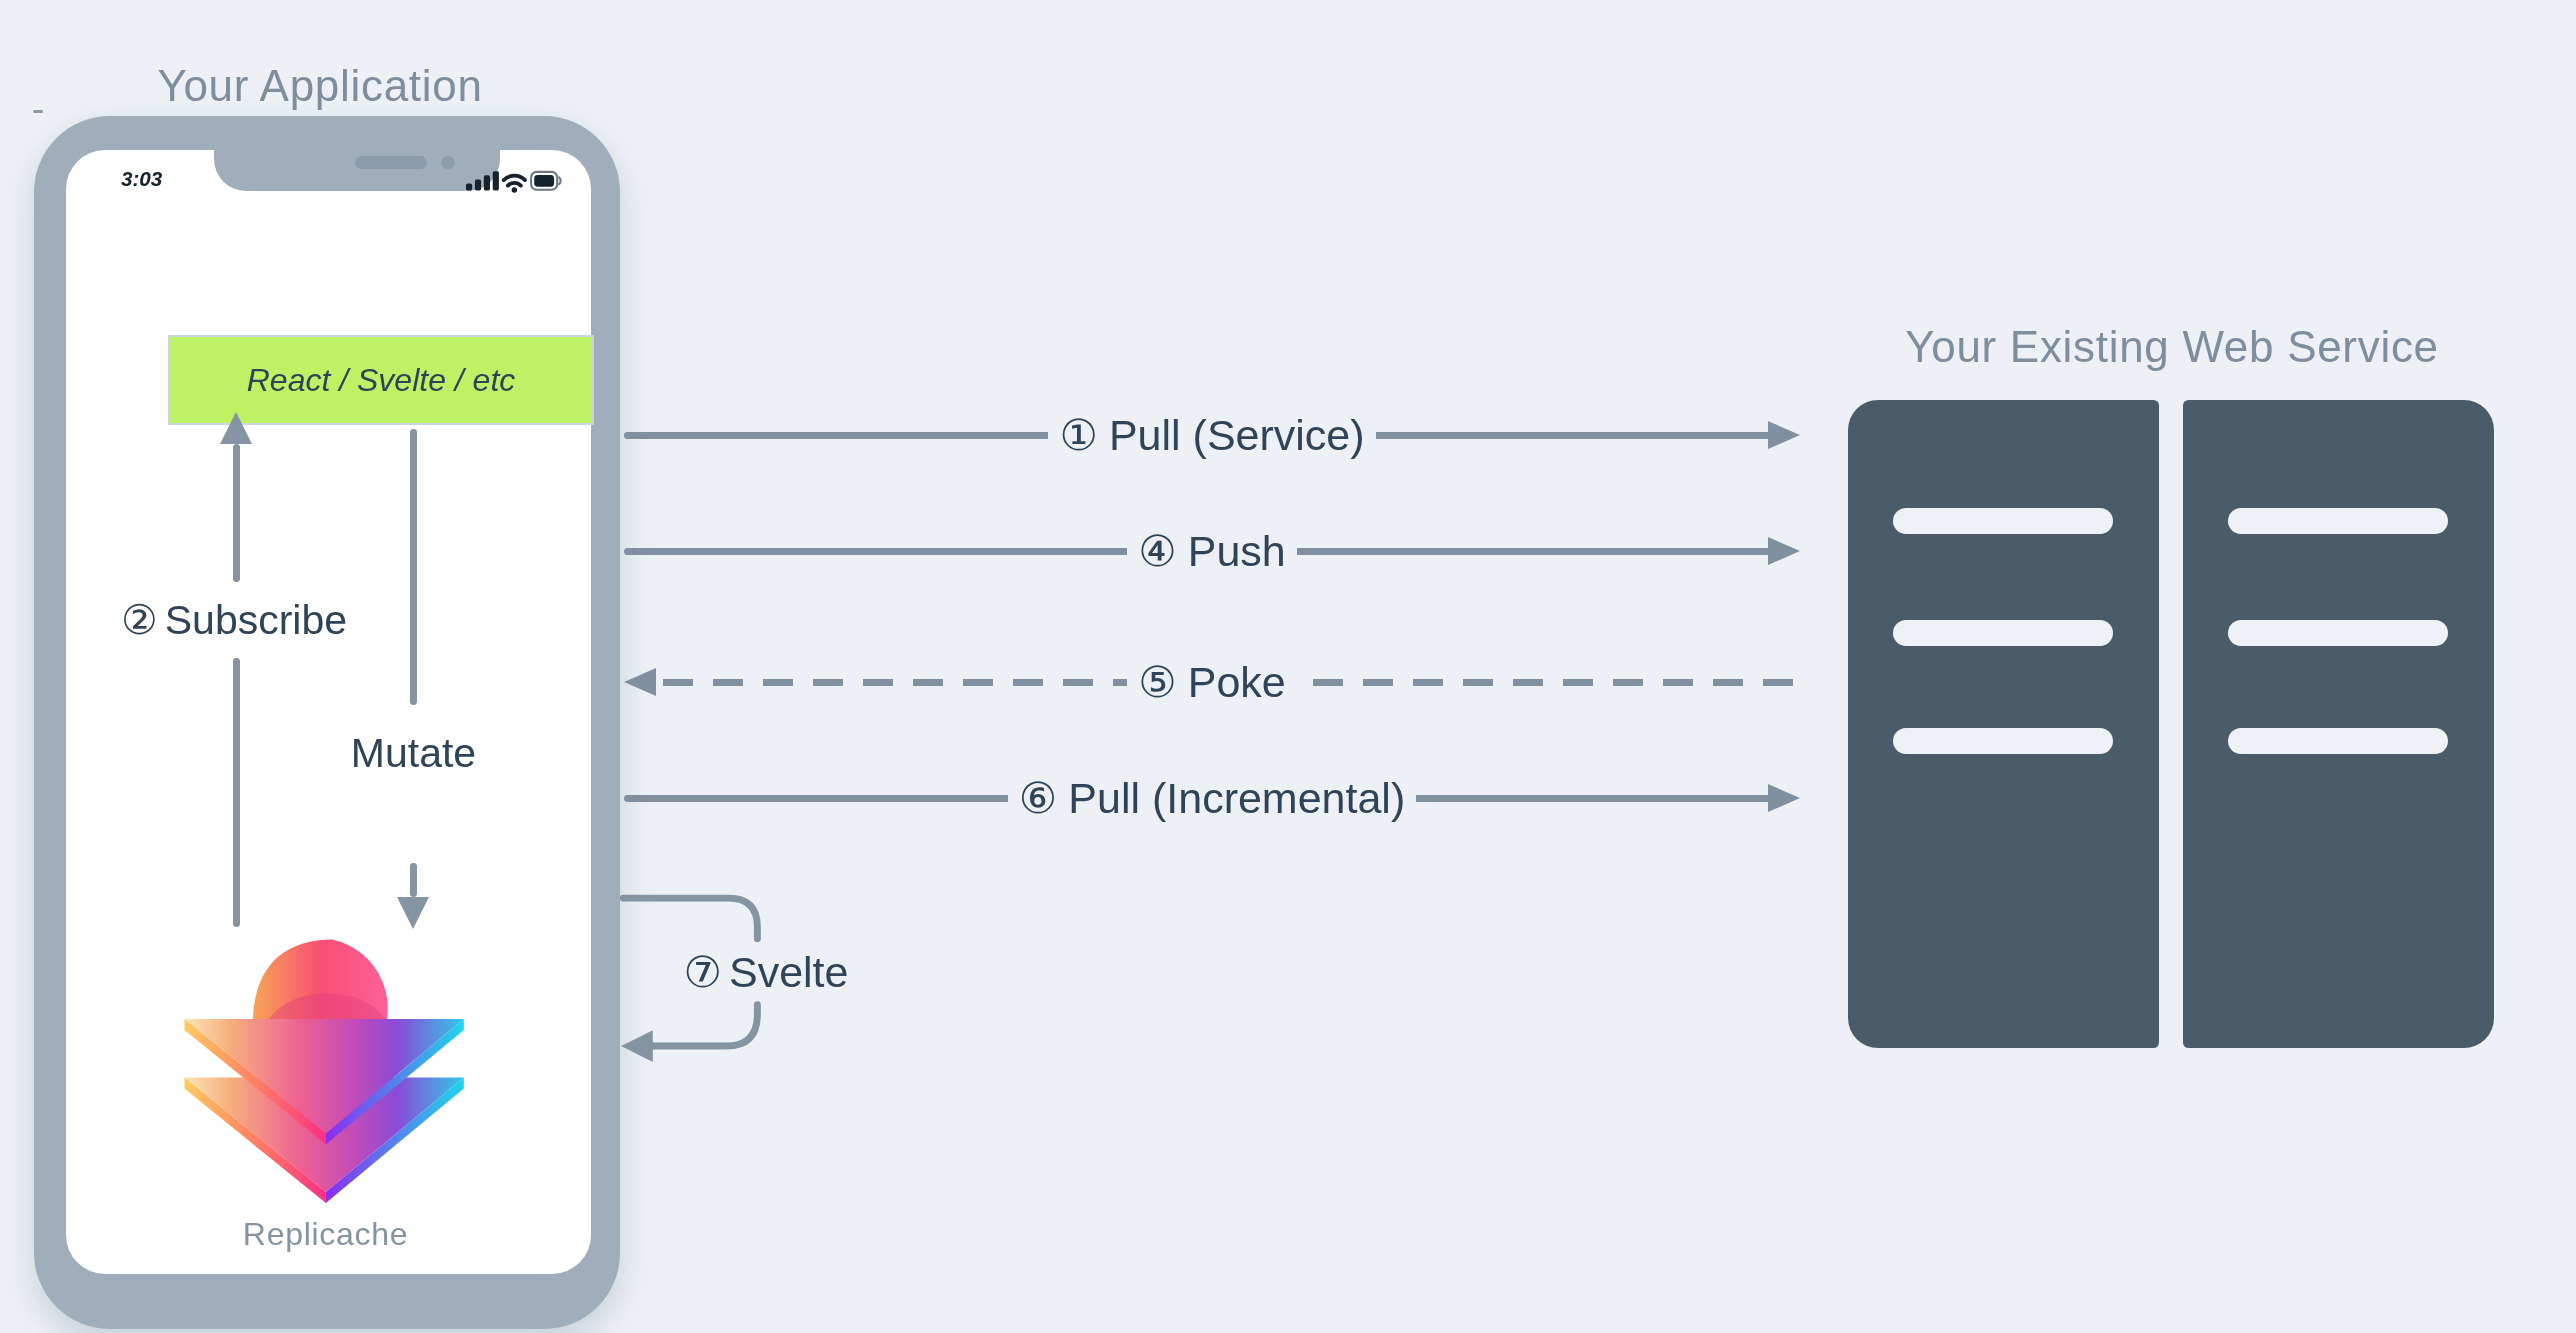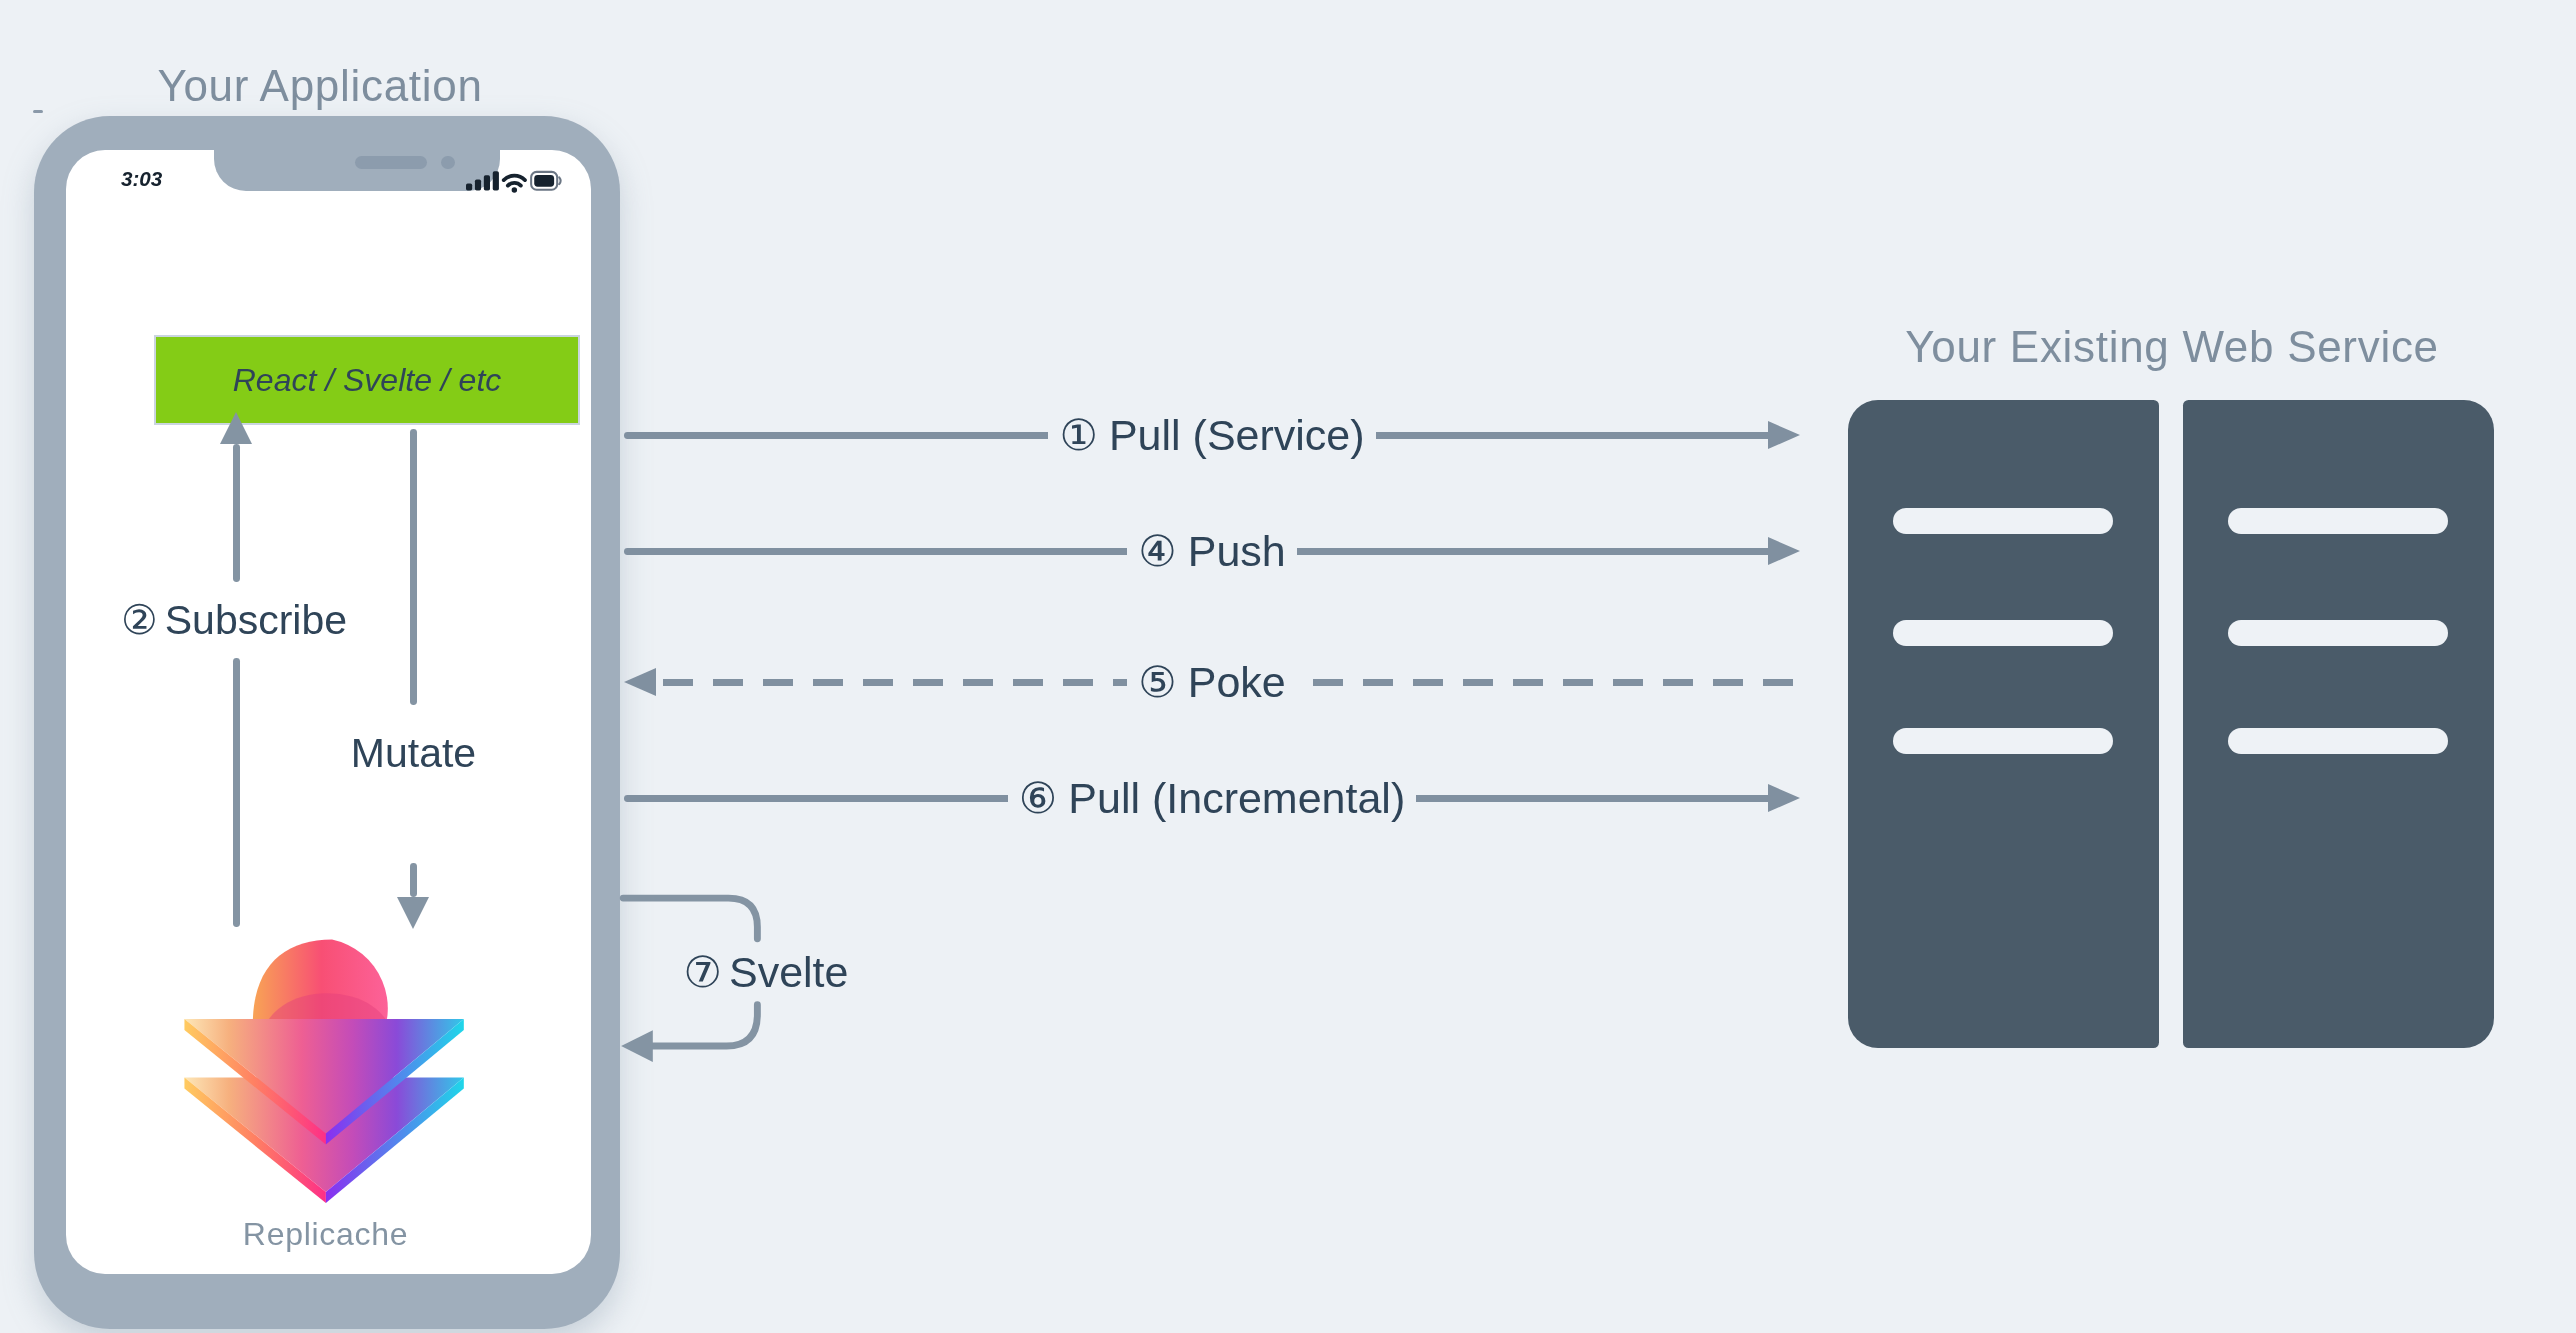--- a/index.html
+++ b/index.html
@@ -14,21 +14,21 @@
   .phone{position:absolute;left:34px;top:116px;width:586px;height:1213px;background:#a0aebc;
          border-radius:76px;box-shadow:0 13.8px 31px rgba(130,148,166,.35);}
   .screen{position:absolute;left:32px;top:34px;width:525px;height:1124px;background:#ffffff;border-radius:39px;font-style:italic;}
   .notch{position:absolute;left:148px;top:0px;width:286px;height:41px;background:#a0aebc;border-radius:0 0 32px 32px;}
   .speaker{position:absolute;left:141px;top:5.5px;width:72px;height:13.8px;background:#8c9cad;border-radius:6.9px;}
   .camera{position:absolute;left:227px;top:5.5px;width:13.8px;height:13.8px;background:#8c9cad;border-radius:50%;}
   .time{position:absolute;left:27.6px;top:16.5px;width:96px;text-align:center;font-size:20.7px;font-weight:700;color:#16222e;}
   .status-icons{position:absolute;right:29px;top:16.5px;}
 
   
-  .ui-box{position:absolute;left:88px;top:185px;width:422px;height:86px;background:#84cc16;border:2.8px solid #cad5df;
+  .ui-box{position:absolute;left:102px;top:185px;width:422px;height:86px;background:#bef264;border:2.8px solid #cad5df;
           display:flex;align-items:center;justify-content:center;font-size:32px;font-weight:500;color:#2f4458;}
 
   
   .vline{position:absolute;width:6.9px;background:#8494a3;border-radius:3.4px;}
   .arrow-up{position:absolute;width:0;height:0;border-left:16.5px solid transparent;border-right:16.5px solid transparent;border-bottom:32px solid #8494a3;}
   .arrow-down{position:absolute;width:0;height:0;border-left:16.5px solid transparent;border-right:16.5px solid transparent;border-top:32px solid #8494a3;}
   .flow-label{position:absolute;text-align:center;font-size:41px;font-weight:500;color:#2f4458;line-height:72px;}
   .flow-step{margin-right:6.9px;}
 
   

